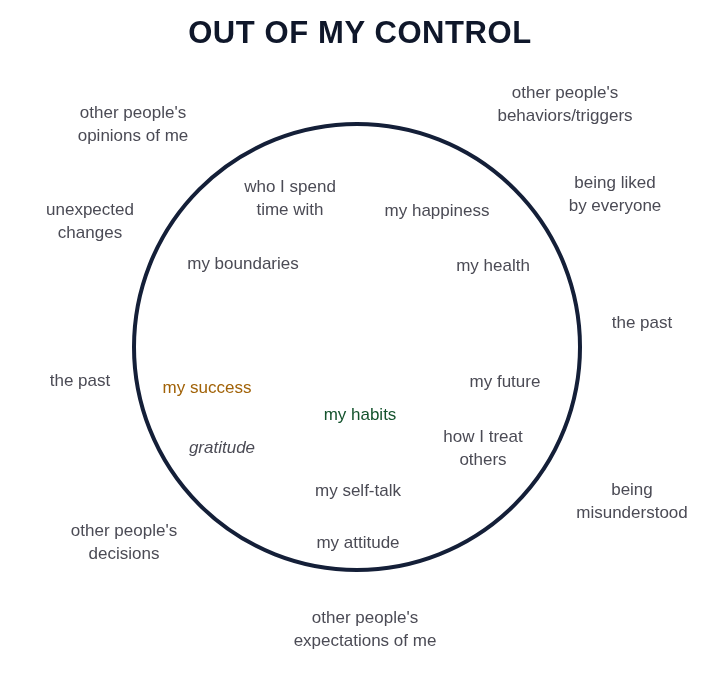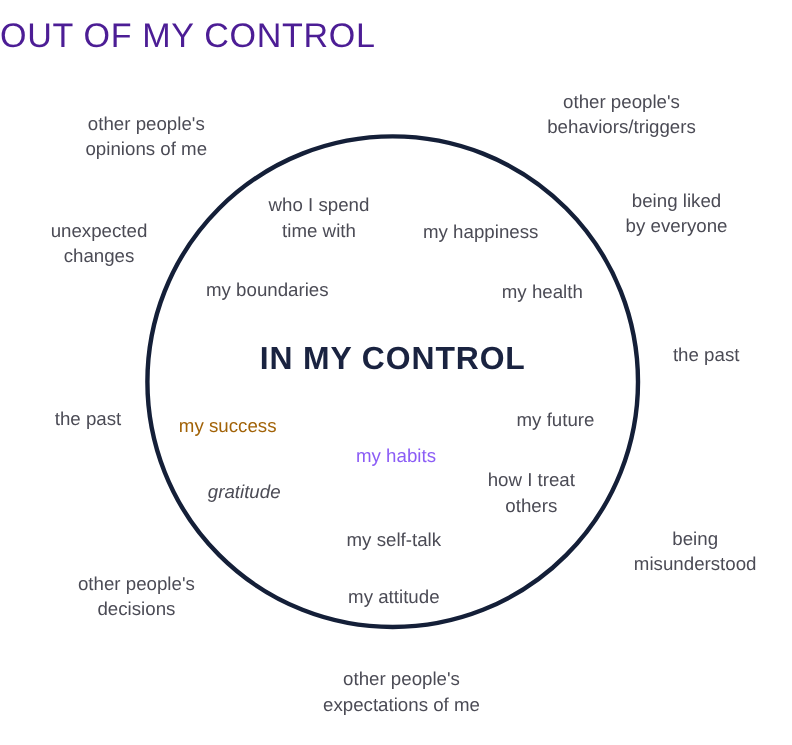--- a/index.html
+++ b/index.html
@@ -17,24 +17,25 @@
     background: #ffffff;
     overflow: hidden;
   }
 
   
   #page-title {
     position: absolute;
     left: 0;
     top: 16px;
     width: 720px;
+    text-align: center;
     font-size: 31px;
-    font-weight: normal;
+    font-weight: bold;
     letter-spacing: 0.6px;
-    color: #4c1d95;
+    color: #0f172a;
     line-height: 1.1;
   }
 
   
   #control-circle {
     position: absolute;
     left: 132px;
     top: 122px;
     width: 450px;
     height: 450px;
@@ -79,31 +80,30 @@
 <div id="canvas">
 
   <div id="page-title">OUT OF MY CONTROL</div>
 
   <div id="control-circle" style="left: 132px; top: 122px; width: 450px; height: 450px;">
     <svg viewBox="0 0 450 450" xmlns="http://www.w3.org/2000/svg" style="width: 450px; height: 450px;">
       <circle id="circle-path" cx="225" cy="225" r="223" fill="none" stroke="#141f38" stroke-width="4"></circle>
     </svg>
   </div>
 
-  <div id="inner-heading">IN MY CONTROL</div>
 
   <div id="inside-labels">
       <div class="label inside" style="left: 290px; top: 176px; width: 180px; color: rgb(75, 75, 85);">who I spend
 time with</div>
       <div class="label inside" style="left: 437px; top: 200px; width: 180px; color: rgb(75, 75, 85);">my happiness</div>
       <div class="label inside" style="left: 243px; top: 253px; width: 190px; color: rgb(75, 75, 85);">my boundaries</div>
       <div class="label inside" style="left: 493px; top: 255px; width: 160px; color: rgb(75, 75, 85);">my health</div>
       <div class="label inside" style="left: 207px; top: 377px; width: 170px; color: #a16207;">my success</div>
       <div class="label inside" style="left: 505px; top: 371px; width: 160px; color: rgb(75, 75, 85);">my future</div>
-      <div class="label inside" style="left: 360px; top: 404px; width: 160px; color: #8b5cf6;">my habits</div>
+      <div class="label inside" style="left: 360px; top: 404px; width: 160px; color: #14532d;">my habits</div>
       <div class="label inside" style="left: 222px; top: 437px; width: 160px; color: rgb(75, 75, 85); font-style: italic;">gratitude</div>
       <div class="label inside" style="left: 483px; top: 426px; width: 170px; color: rgb(75, 75, 85);">how I treat
 others</div>
       <div class="label inside" style="left: 358px; top: 480px; width: 170px; color: rgb(75, 75, 85);">my self-talk</div>
       <div class="label inside" style="left: 358px; top: 532px; width: 170px; color: rgb(75, 75, 85);">my attitude</div>
     </div>
   <div id="outside-labels">
       <div class="label outside" style="left: 565px; top: 82px; width: 210px; color: rgb(75, 75, 85);">other people's
 behaviors/triggers</div>
       <div class="label outside" style="left: 133px; top: 102px; width: 200px; color: rgb(75, 75, 85);">other people's

